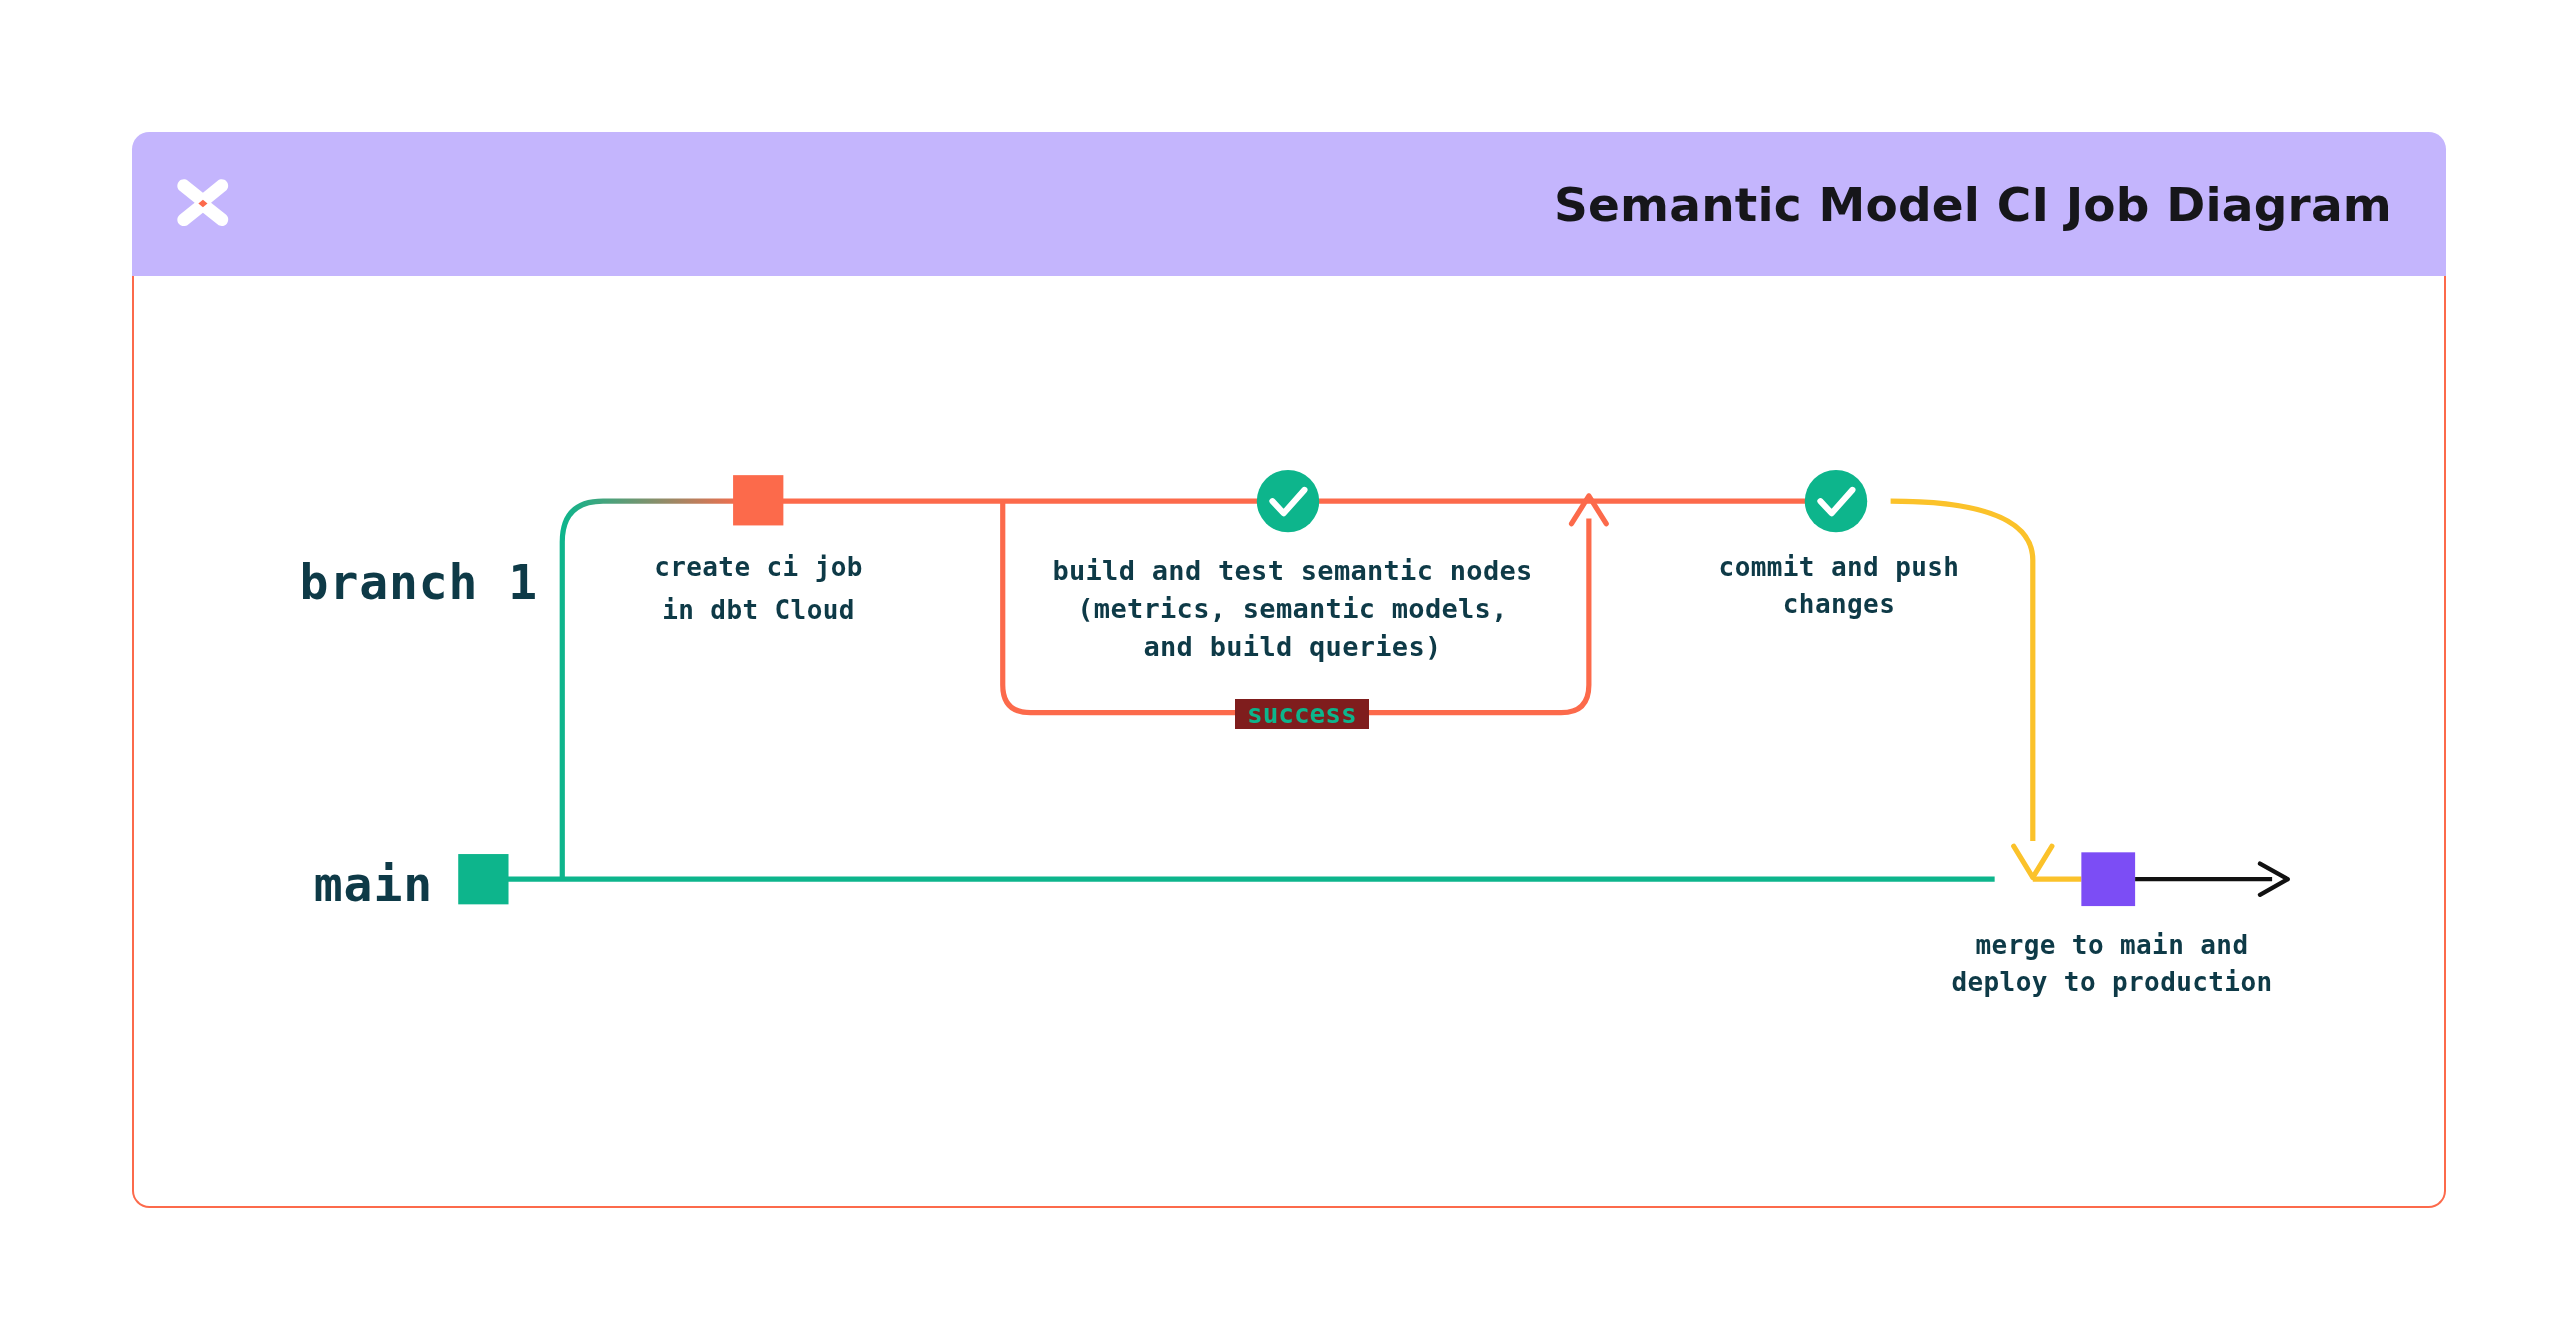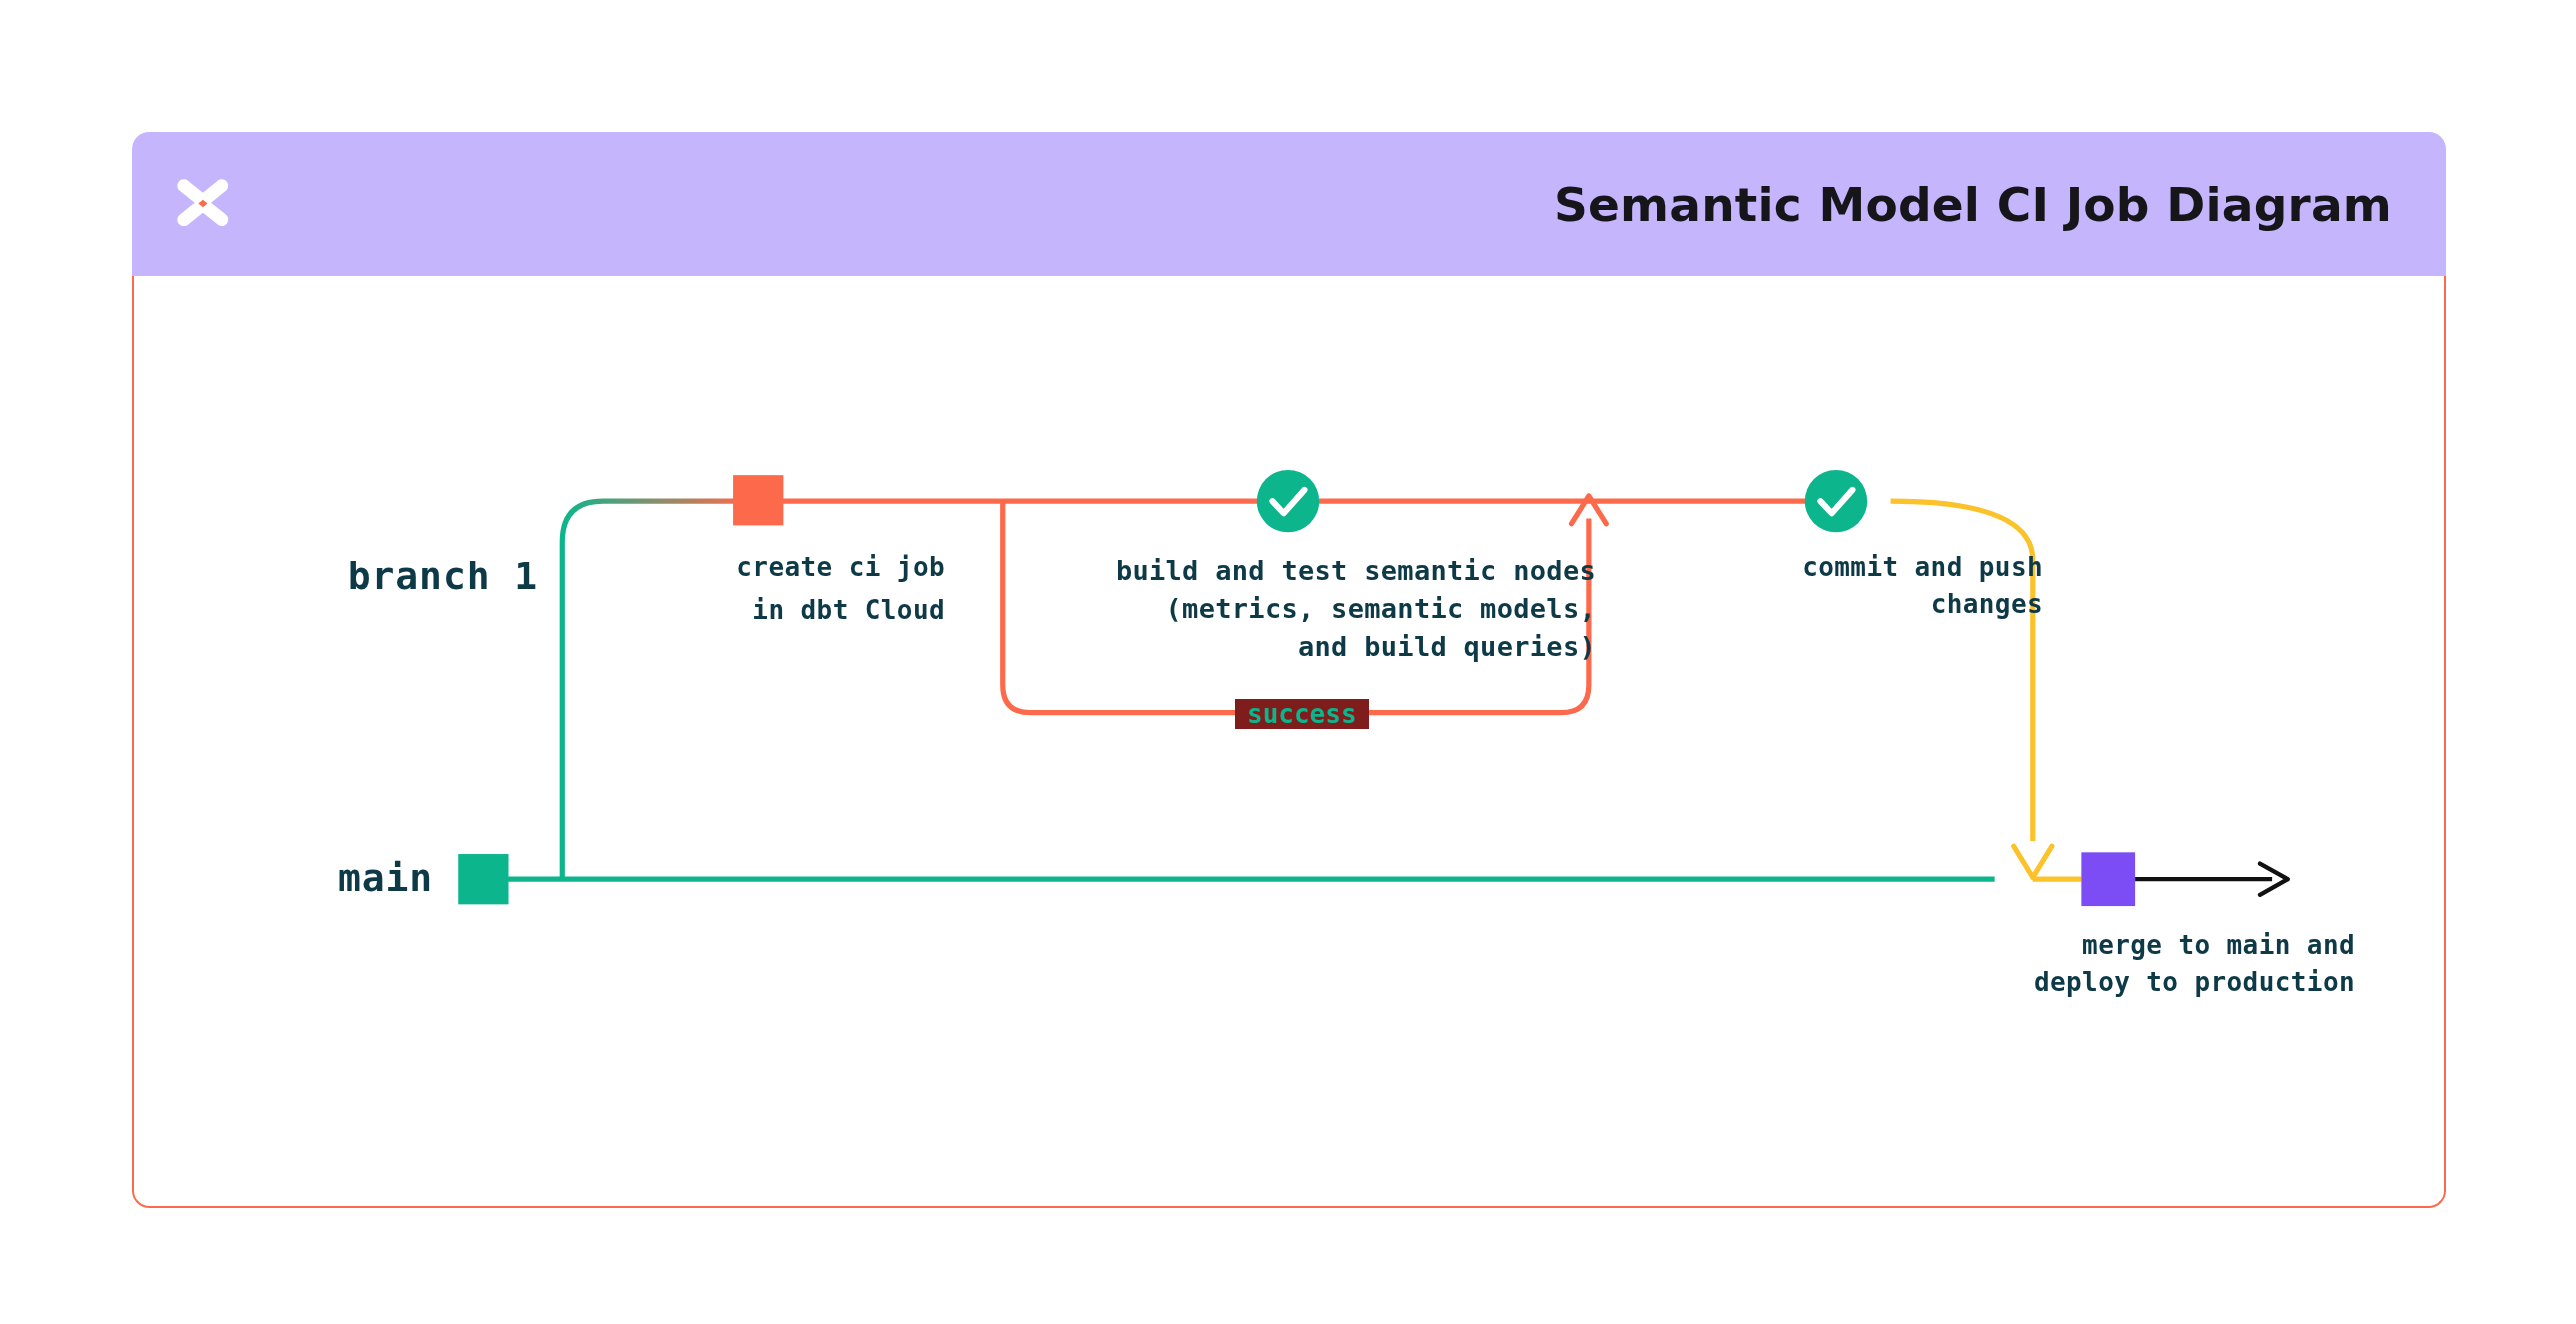--- a/index.html
+++ b/index.html
@@ -77,25 +77,25 @@
     pointer-events: none;
   }
 
   
   .lbl {
     position: absolute;
     font-family: "DejaVu Sans Mono", monospace;
     font-weight: 700;
     color: #0E3A47;
     white-space: pre;
-    text-align: right;
+    text-align: center;
     line-height: 1.22;
   }
   .branch-name {
-    font-size: 38px;
+    font-size: 48px;
     letter-spacing: 0.9px;
     text-align: right;
   }
   .node-cap {
     font-size: 26px;
     letter-spacing: 0.4px;
   }
   .node-cap-big {
     font-size: 27px;
     letter-spacing: 0.3px;

